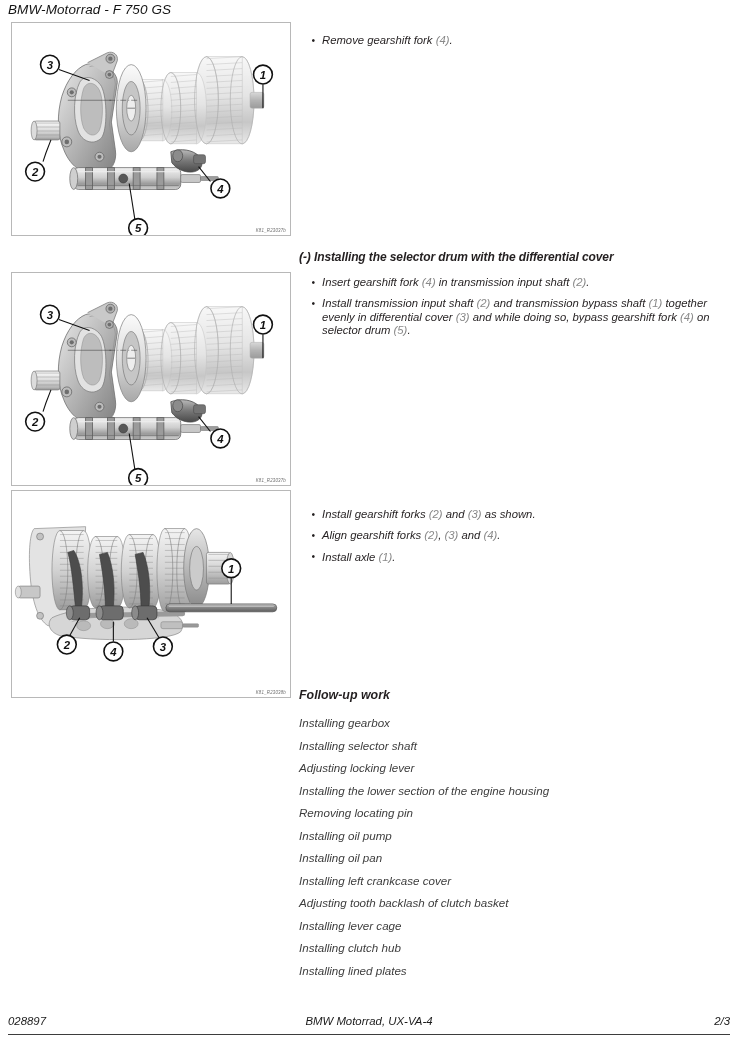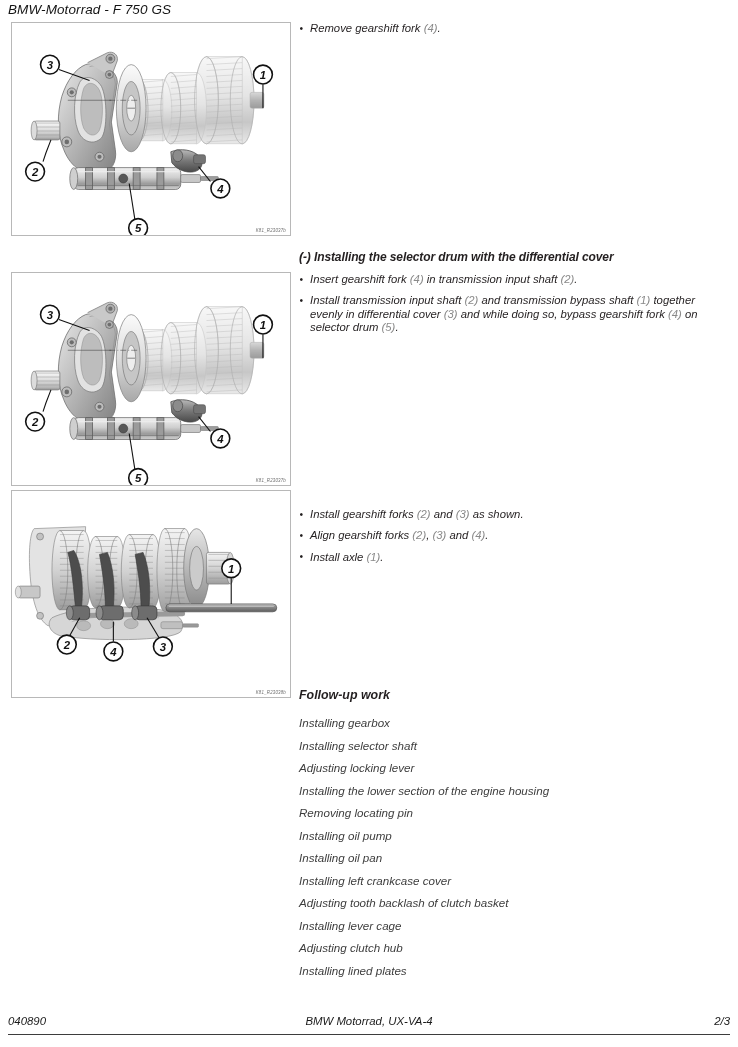--- a/index.html
+++ b/index.html
@@ -62,21 +62,21 @@
     transform: scaleY(1.15);
     transform-origin: right bottom;
   }
 
   
   .rcol {
     position: absolute;
     left: 299px;
     width: 430px;
   }
-  .bullet-list { margin: 0; padding: 0; list-style: none; }
+  .bullet-list { margin: 12px; padding: 0; list-style: none; }
   .bullet-list li {
     position: relative;
     padding-left: 11px;
     font-size: 11.3px;
     line-height: 13.4px;
     color: #231f20;
     margin-bottom: 8px;
   }
   .bullet-list li:before {
     content: "\2022";
@@ -93,21 +93,21 @@
     font-weight: bold;
     color: #231f20;
     line-height: 14px;
     margin: 0 0 9px 0;
     letter-spacing: -0.1px;
   }
 
   
   #blk-1 { top: 22px; }
   #blk-2 { top: 250px; }
-  #blk-3 { top: 508px; }
+  #blk-3 { top: 496px; }
   #blk-4 { top: 688px; }
 
   .followup-head {
     font-size: 12.4px;
     font-weight: bold;
     color: #231f20;
     margin: 0 0 10px 0;
   }
   .followup-list { margin: 0; padding: 0; list-style: none; }
   .followup-list li {
@@ -564,25 +564,25 @@
         <li>Installing gearbox</li>
         <li>Installing selector shaft</li>
         <li>Adjusting locking lever</li>
         <li>Installing the lower section of the engine housing</li>
         <li>Removing locating pin</li>
         <li>Installing oil pump</li>
         <li>Installing oil pan</li>
         <li>Installing left crankcase cover</li>
         <li>Adjusting tooth backlash of clutch basket</li>
         <li>Installing lever cage</li>
-        <li>Adjusting clutch hub</li>
+        <li>Installing clutch hub</li>
         <li>Installing lined plates</li>
       </ul>
   </div>
 
   <div class="footer-rule"></div>
   <div class="footer">
-    <span class="f-left">040890</span>
+    <span class="f-left">028897</span>
     <span class="f-mid">BMW Motorrad, UX-VA-4</span>
     <span class="f-right">2/3</span>
   </div>
 
 </div>
 
 </body></html>

